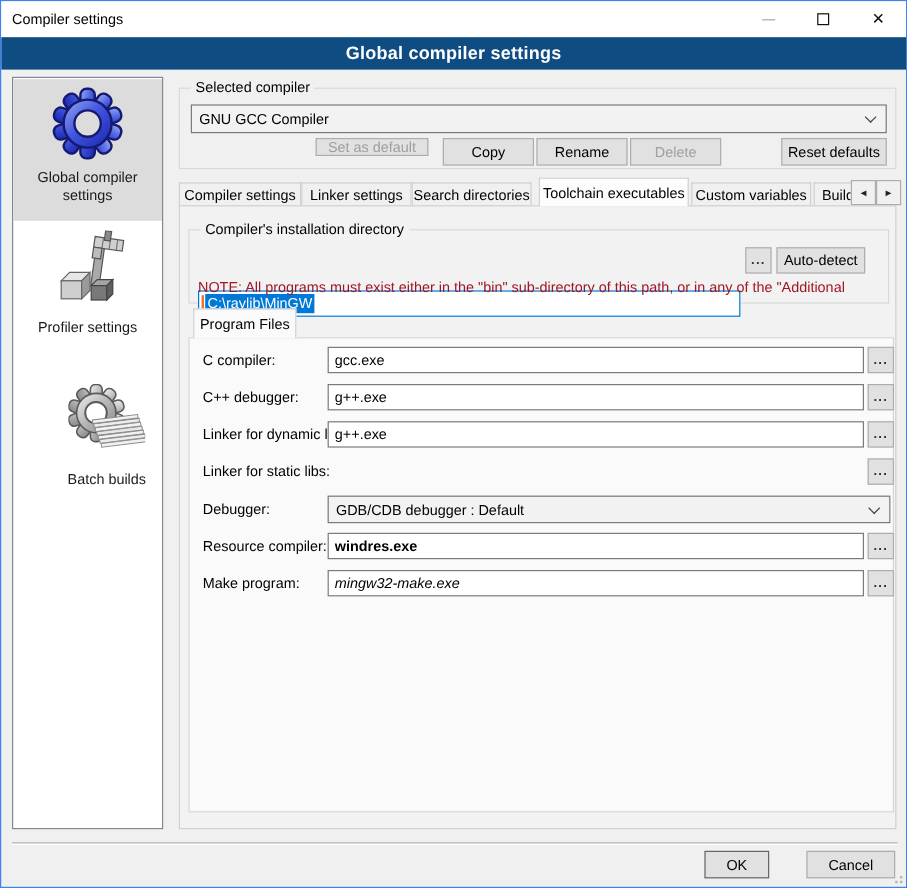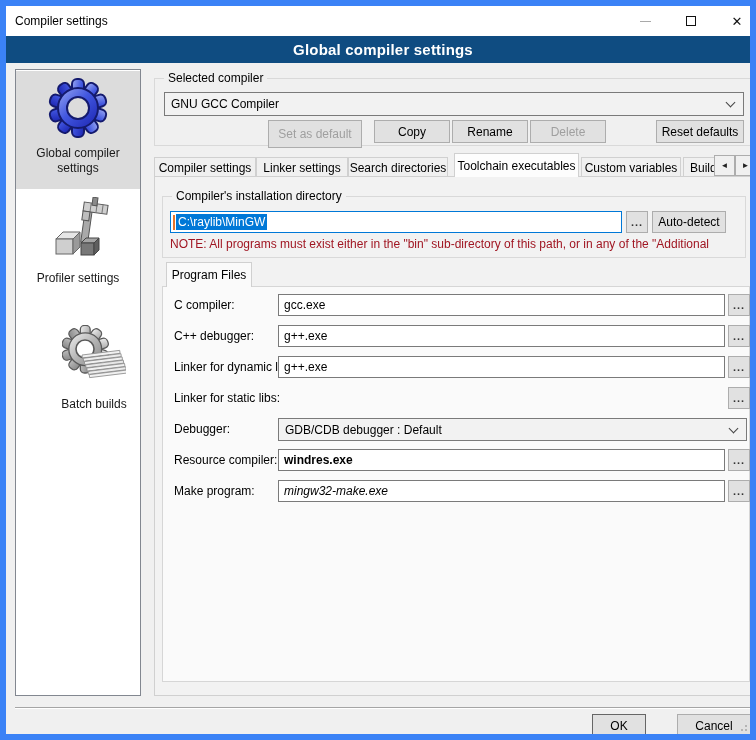--- a/index.html
+++ b/index.html
@@ -1,19 +1,19 @@
 <!DOCTYPE html>
 <html><head>
 <meta charset="utf-8">
 <style>
   html,body{margin:0;padding:0;background:#555;}
   *{box-sizing:border-box;font-family:"Liberation Sans","DejaVu Sans",sans-serif;}
   #window{
     position:relative;width:756px;height:740px;background:#f0f0f0;
-    border:6px solid #3b82f6;overflow:hidden;font-size:12px;color:#000;
+    border:1px solid #3b82f6;overflow:hidden;font-size:12px;color:#000;
   }
   
   .titlebar{position:absolute;left:0;top:0;width:754px;height:30px;background:#ffffff;}
   .titlebar .title{position:absolute;left:9px;top:8px;font-size:12px;color:#000;}
   .capbtns{position:absolute;right:0;top:0;height:30px;display:flex;}
   .capbtn{width:46px;height:30px;display:flex;align-items:center;justify-content:center;cursor:default;}
   .min-glyph{display:block;width:11px;height:1px;background:#a9a9a9;}
   .max-glyph{display:block;width:10px;height:10px;border:1px solid #111;}
   .close-glyph{font-size:13px;color:#111;line-height:1;font-family:"DejaVu Sans",sans-serif;}
   
@@ -175,21 +175,21 @@
     </div>
   </div>
 
   <div class="groupbox" style="left:148px;top:72px;width:598px;height:68px;">
     <span class="gb-label">Selected compiler</span>
   </div>
   <div class="combo" style="left:158px;top:86px;width:580px;height:24px;">
     <span>GNU GCC Compiler</span>
     <span class="chev"></span>
   </div>
-  <div class="btn disabled" style="left:262px;top:114px;width:94px;height:28px;">
+  <div class="btn disabled" style="left:262px;top:114px;width:94px;height:15px;">
       <span>Set as default</span>
     </div>
   <div class="btn" style="left:368px;top:114px;width:76px;height:23px;">
       <span>Copy</span>
     </div>
   <div class="btn" style="left:446px;top:114px;width:76px;height:23px;">
       <span>Rename</span>
     </div>
   <div class="btn disabled" style="left:524px;top:114px;width:76px;height:23px;">
       <span>Delete</span>
@@ -221,21 +221,21 @@
     </div>
   <div class="tabarrow" style="left:729px;">
       <span>►</span>
     </div>
 
   <div class="notebook"></div>
 
   <div class="groupbox" style="left:156px;top:190px;width:584px;height:62px;z-index:2;background:#f2f2f2;">
     <span class="gb-label" style="background:#f2f2f2;">Compiler's installation directory</span>
   </div>
-  <div class="pathbox" style="z-index:3;">
+  <div class="pathbox" style="z-index:3;margin-top:36px;">
     <span class="caret"></span>
     <span class="seltext">C:\raylib\MinGW</span>
   </div>
   <div class="btn" style="left:620px;top:205px;width:22px;height:22px;z-index:3;">
       <span class="browse">...</span>
     </div>
   <div class="btn" style="left:646px;top:205px;width:74px;height:22px;z-index:3;">
       <span>Auto-detect</span>
     </div>
   <div class="note" style="z-index:3;">NOTE: All programs must exist either in the "bin" sub-directory of this path, or in any of the "Additional</div>

